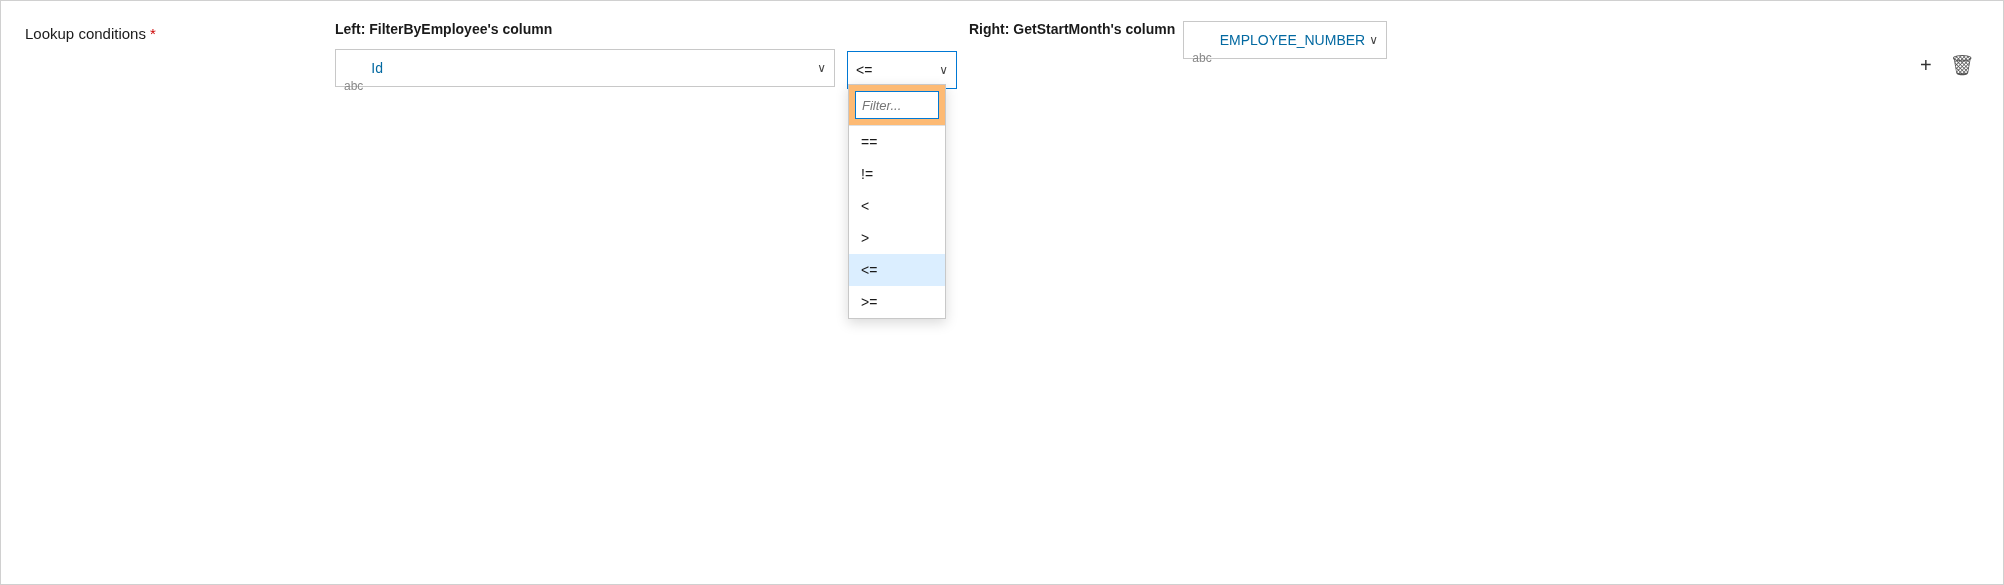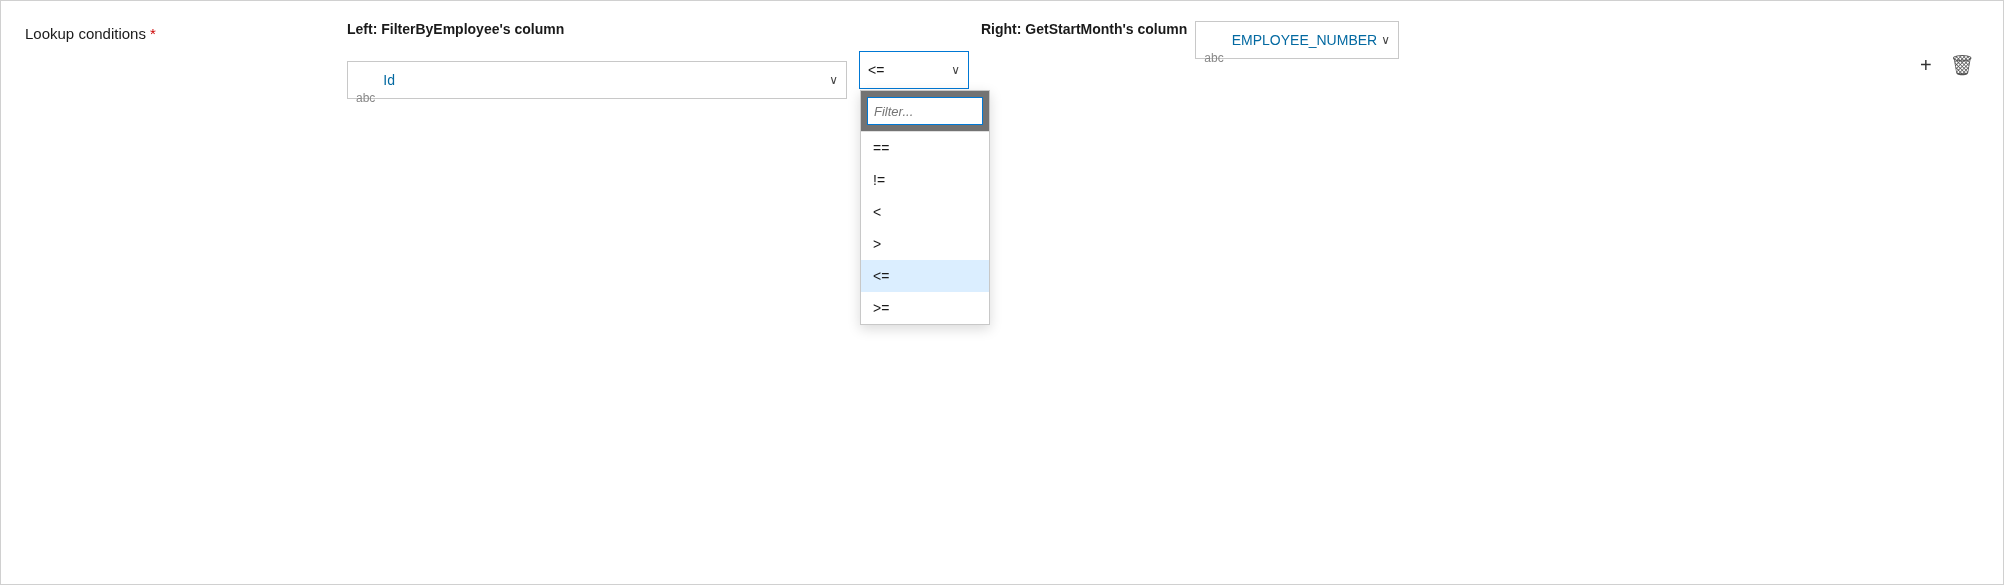--- a/index.html
+++ b/index.html
@@ -14,21 +14,21 @@
     }
     .outer-container {
       border: 1px solid #d0d0d0;
       width: 100%;
       height: 100%;
       position: relative;
       padding: 20px 24px;
       display: flex;
       flex-direction: row;
       align-items: flex-start;
-      gap: 12px;
+      gap: 0;
     }
 
     
     .label-section {
       display: flex;
       align-items: flex-start;
       width: 310px;
       padding-top: 4px;
       flex-shrink: 0;
     }
@@ -57,21 +57,21 @@
       display: flex;
       flex-direction: column;
       gap: 8px;
       width: 500px;
       flex-shrink: 0;
     }
     .column-header {
       font-weight: 700;
       font-size: 14px;
       color: #1a1a1a;
-      margin-bottom: 16px;
+      margin-bottom: 4px;
     }
     .dropdown-control {
       display: flex;
       align-items: center;
       border: 1px solid #c8c8c8;
       background: #fff;
       height: 38px;
       padding: 0 8px;
       cursor: pointer;
       user-select: none;
@@ -119,24 +119,24 @@
     }
     .operator-value {
       flex: 1;
       font-size: 14px;
       color: #1a1a1a;
     }
 
     
     .operator-popup {
       position: absolute;
-      top: 38px;
+      top: 32px;
       left: 0;
-      width: 130px;
-      background: #737373;
+      width: 98px;
+      background: #fdba74;
       border: 1px solid #c8c8c8;
       box-shadow: 0 4px 12px rgba(0,0,0,0.15);
       z-index: 100;
     }
     .filter-input-wrap {
       padding: 6px;
       border-bottom: 1px solid #e0e0e0;
     }
     .filter-input {
       width: 100%;

